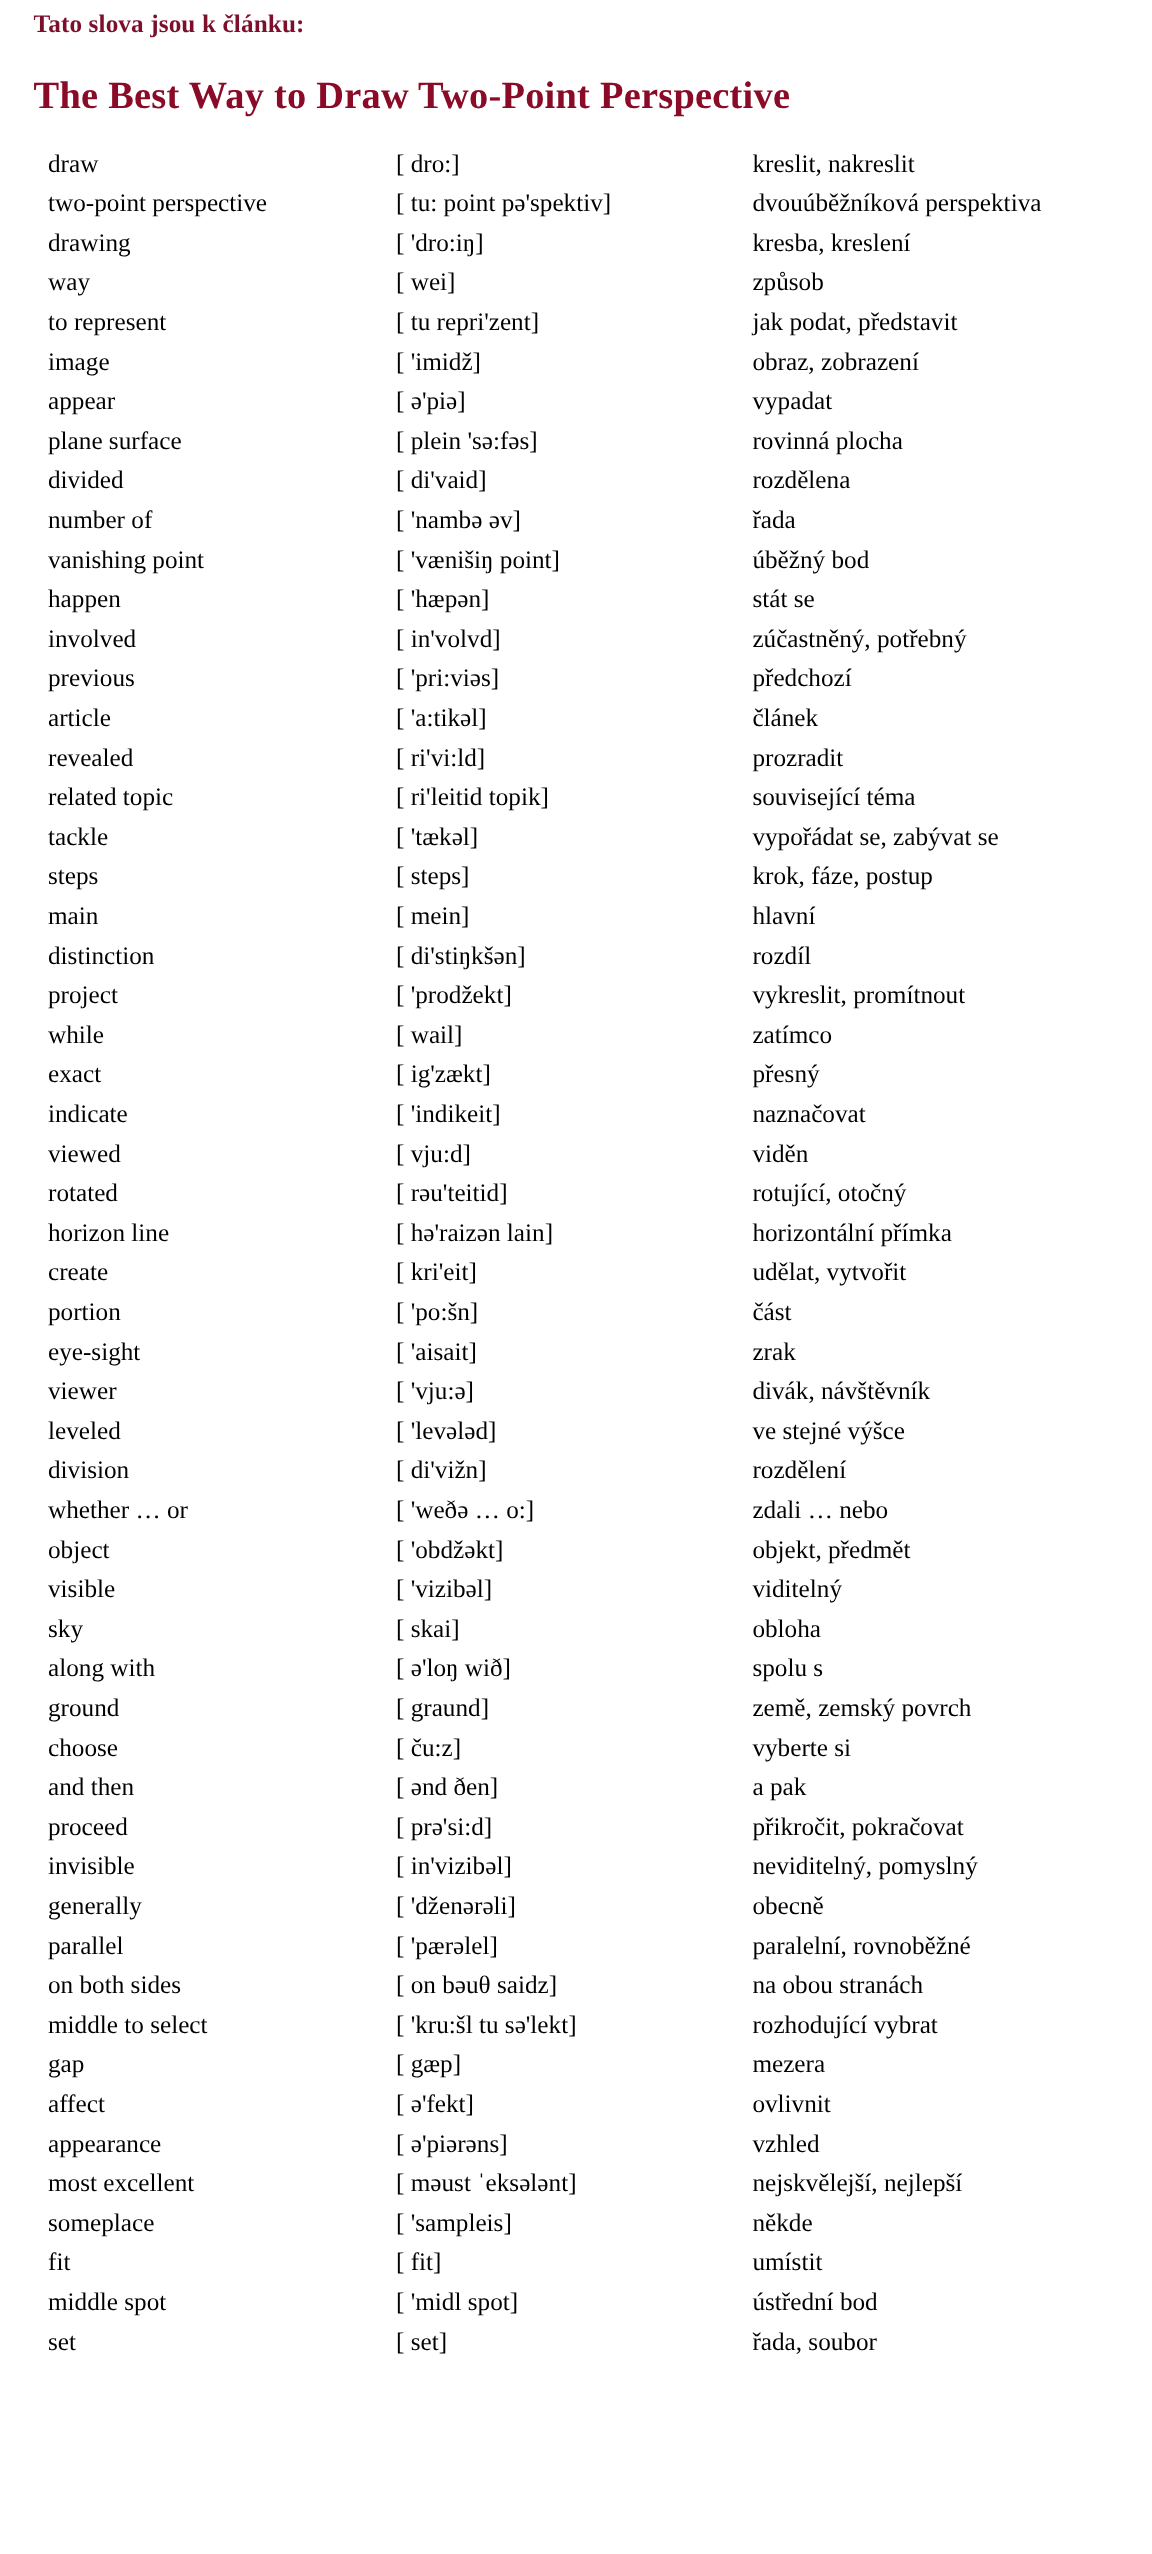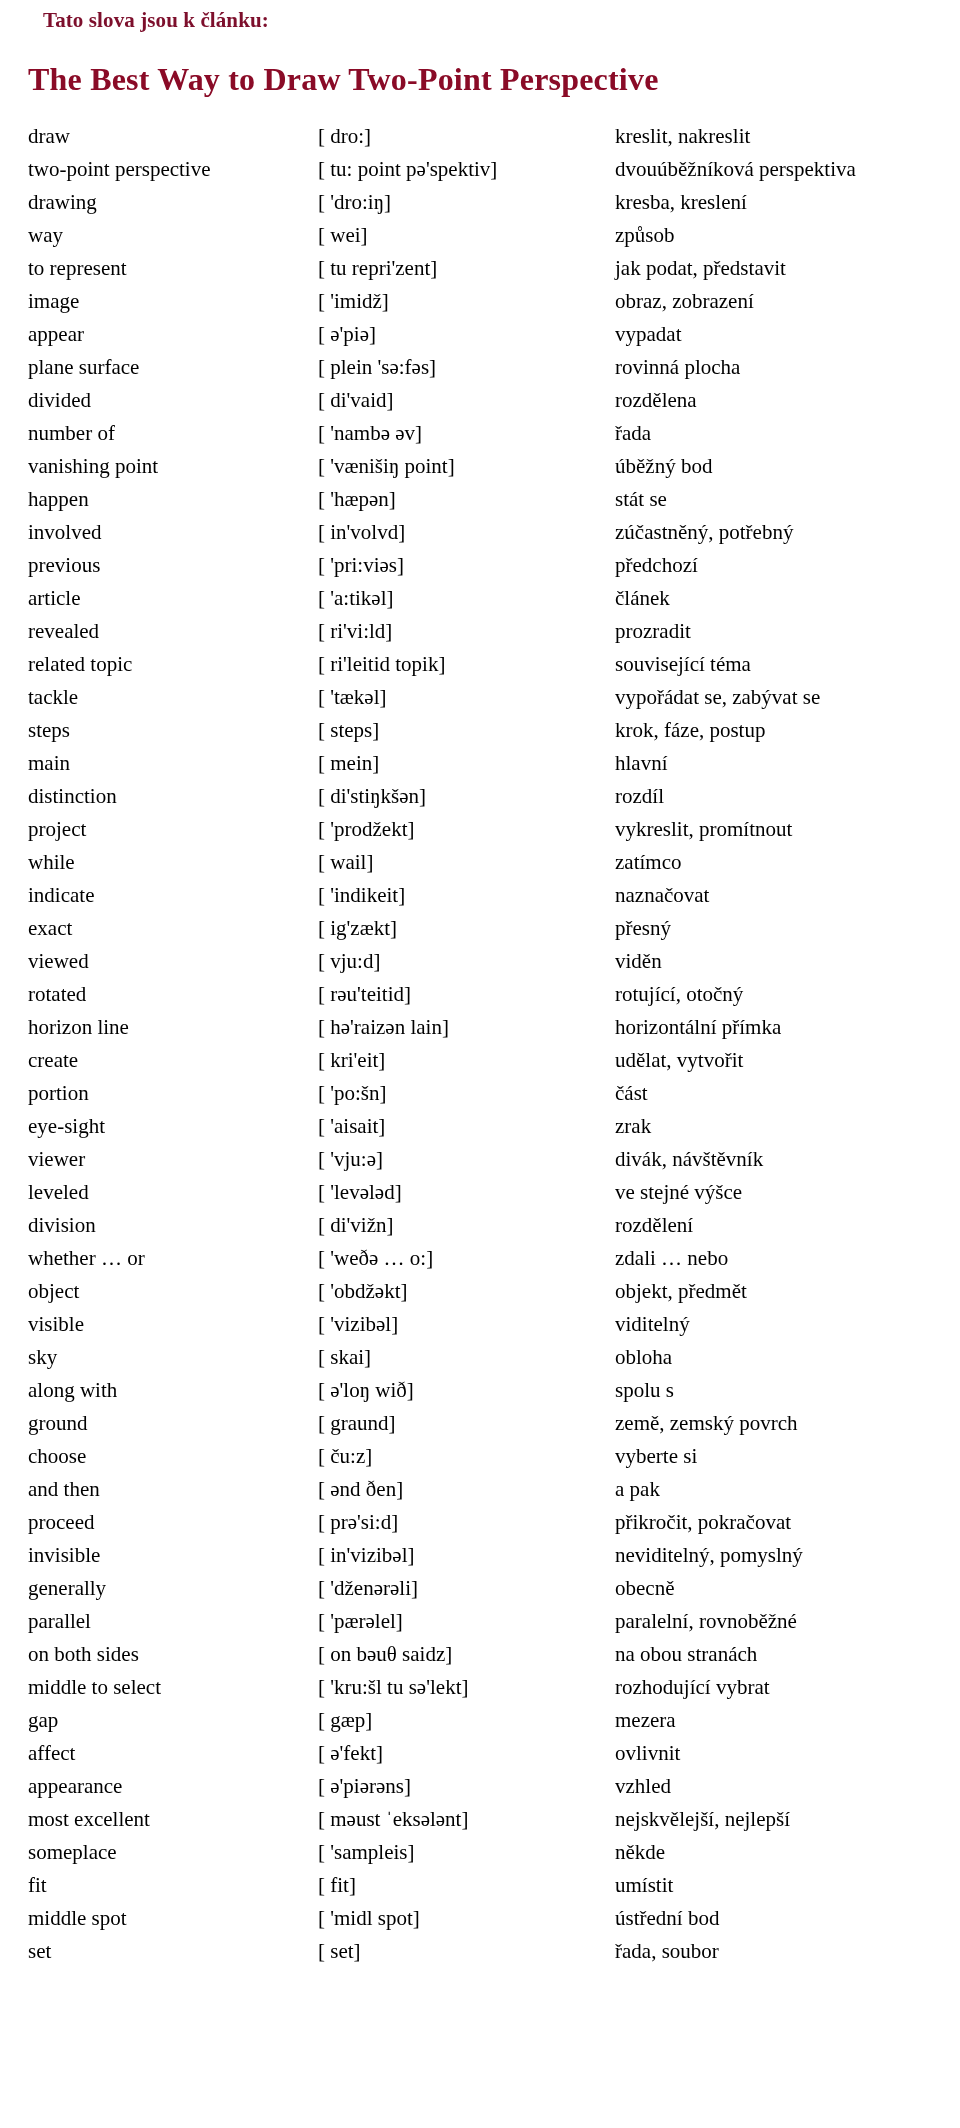--- a/index.html
+++ b/index.html
@@ -55,38 +55,38 @@
   .vocab-table td {
     padding: 0;
     font-size: 21px;
     line-height: 33px;
     vertical-align: top;
     white-space: nowrap;
     color: #000000;
   }
   td.col-word {
     width: 290px;
-    padding-left: 28px;
+    padding-left: 40px;
   }
   td.col-phon {
     width: 297px;
     padding-left: 318px;
   }
   td.col-trans {
     padding-left: 0px;
   }
   
   .vocab-table td.col-phon { padding-left: 0; }
 </style>
 </head>
 <body>
 
 <div class="page">
 
-  <div class="kicker" style="color: rgb(125, 15, 44); margin-left: 15px;">Tato slova jsou k článku:</div>
+  <div class="kicker" style="color: rgb(125, 15, 44);">Tato slova jsou k článku:</div>
 
   <div class="title" style="color: rgb(138, 11, 39); margin-top: 19px;">The Best Way to Draw Two-Point Perspective</div>
 
   <table class="vocab-table">
     <tbody>
         <tr>
           <td class="col-word">draw</td>
           <td class="col-phon">[ dro:]</td>
           <td class="col-trans">kreslit, nakreslit</td>
         </tr>
@@ -194,30 +194,30 @@
           <td class="col-word">project</td>
           <td class="col-phon">[ 'prodžekt]</td>
           <td class="col-trans">vykreslit, promítnout</td>
         </tr>
         <tr>
           <td class="col-word">while</td>
           <td class="col-phon">[ wail]</td>
           <td class="col-trans">zatímco</td>
         </tr>
         <tr>
+          <td class="col-word">exact</td>
+          <td class="col-phon">[ ig'zækt]</td>
+          <td class="col-trans">přesný</td>
+        </tr>
+        <tr>
           <td class="col-word">indicate</td>
           <td class="col-phon">[ 'indikeit]</td>
           <td class="col-trans">naznačovat</td>
         </tr>
         <tr>
-          <td class="col-word">exact</td>
-          <td class="col-phon">[ ig'zækt]</td>
-          <td class="col-trans">přesný</td>
-        </tr>
-        <tr>
           <td class="col-word">viewed</td>
           <td class="col-phon">[ vju:d]</td>
           <td class="col-trans">viděn</td>
         </tr>
         <tr>
           <td class="col-word">rotated</td>
           <td class="col-phon">[ rəu'teitid]</td>
           <td class="col-trans">rotující, otočný</td>
         </tr>
         <tr>

